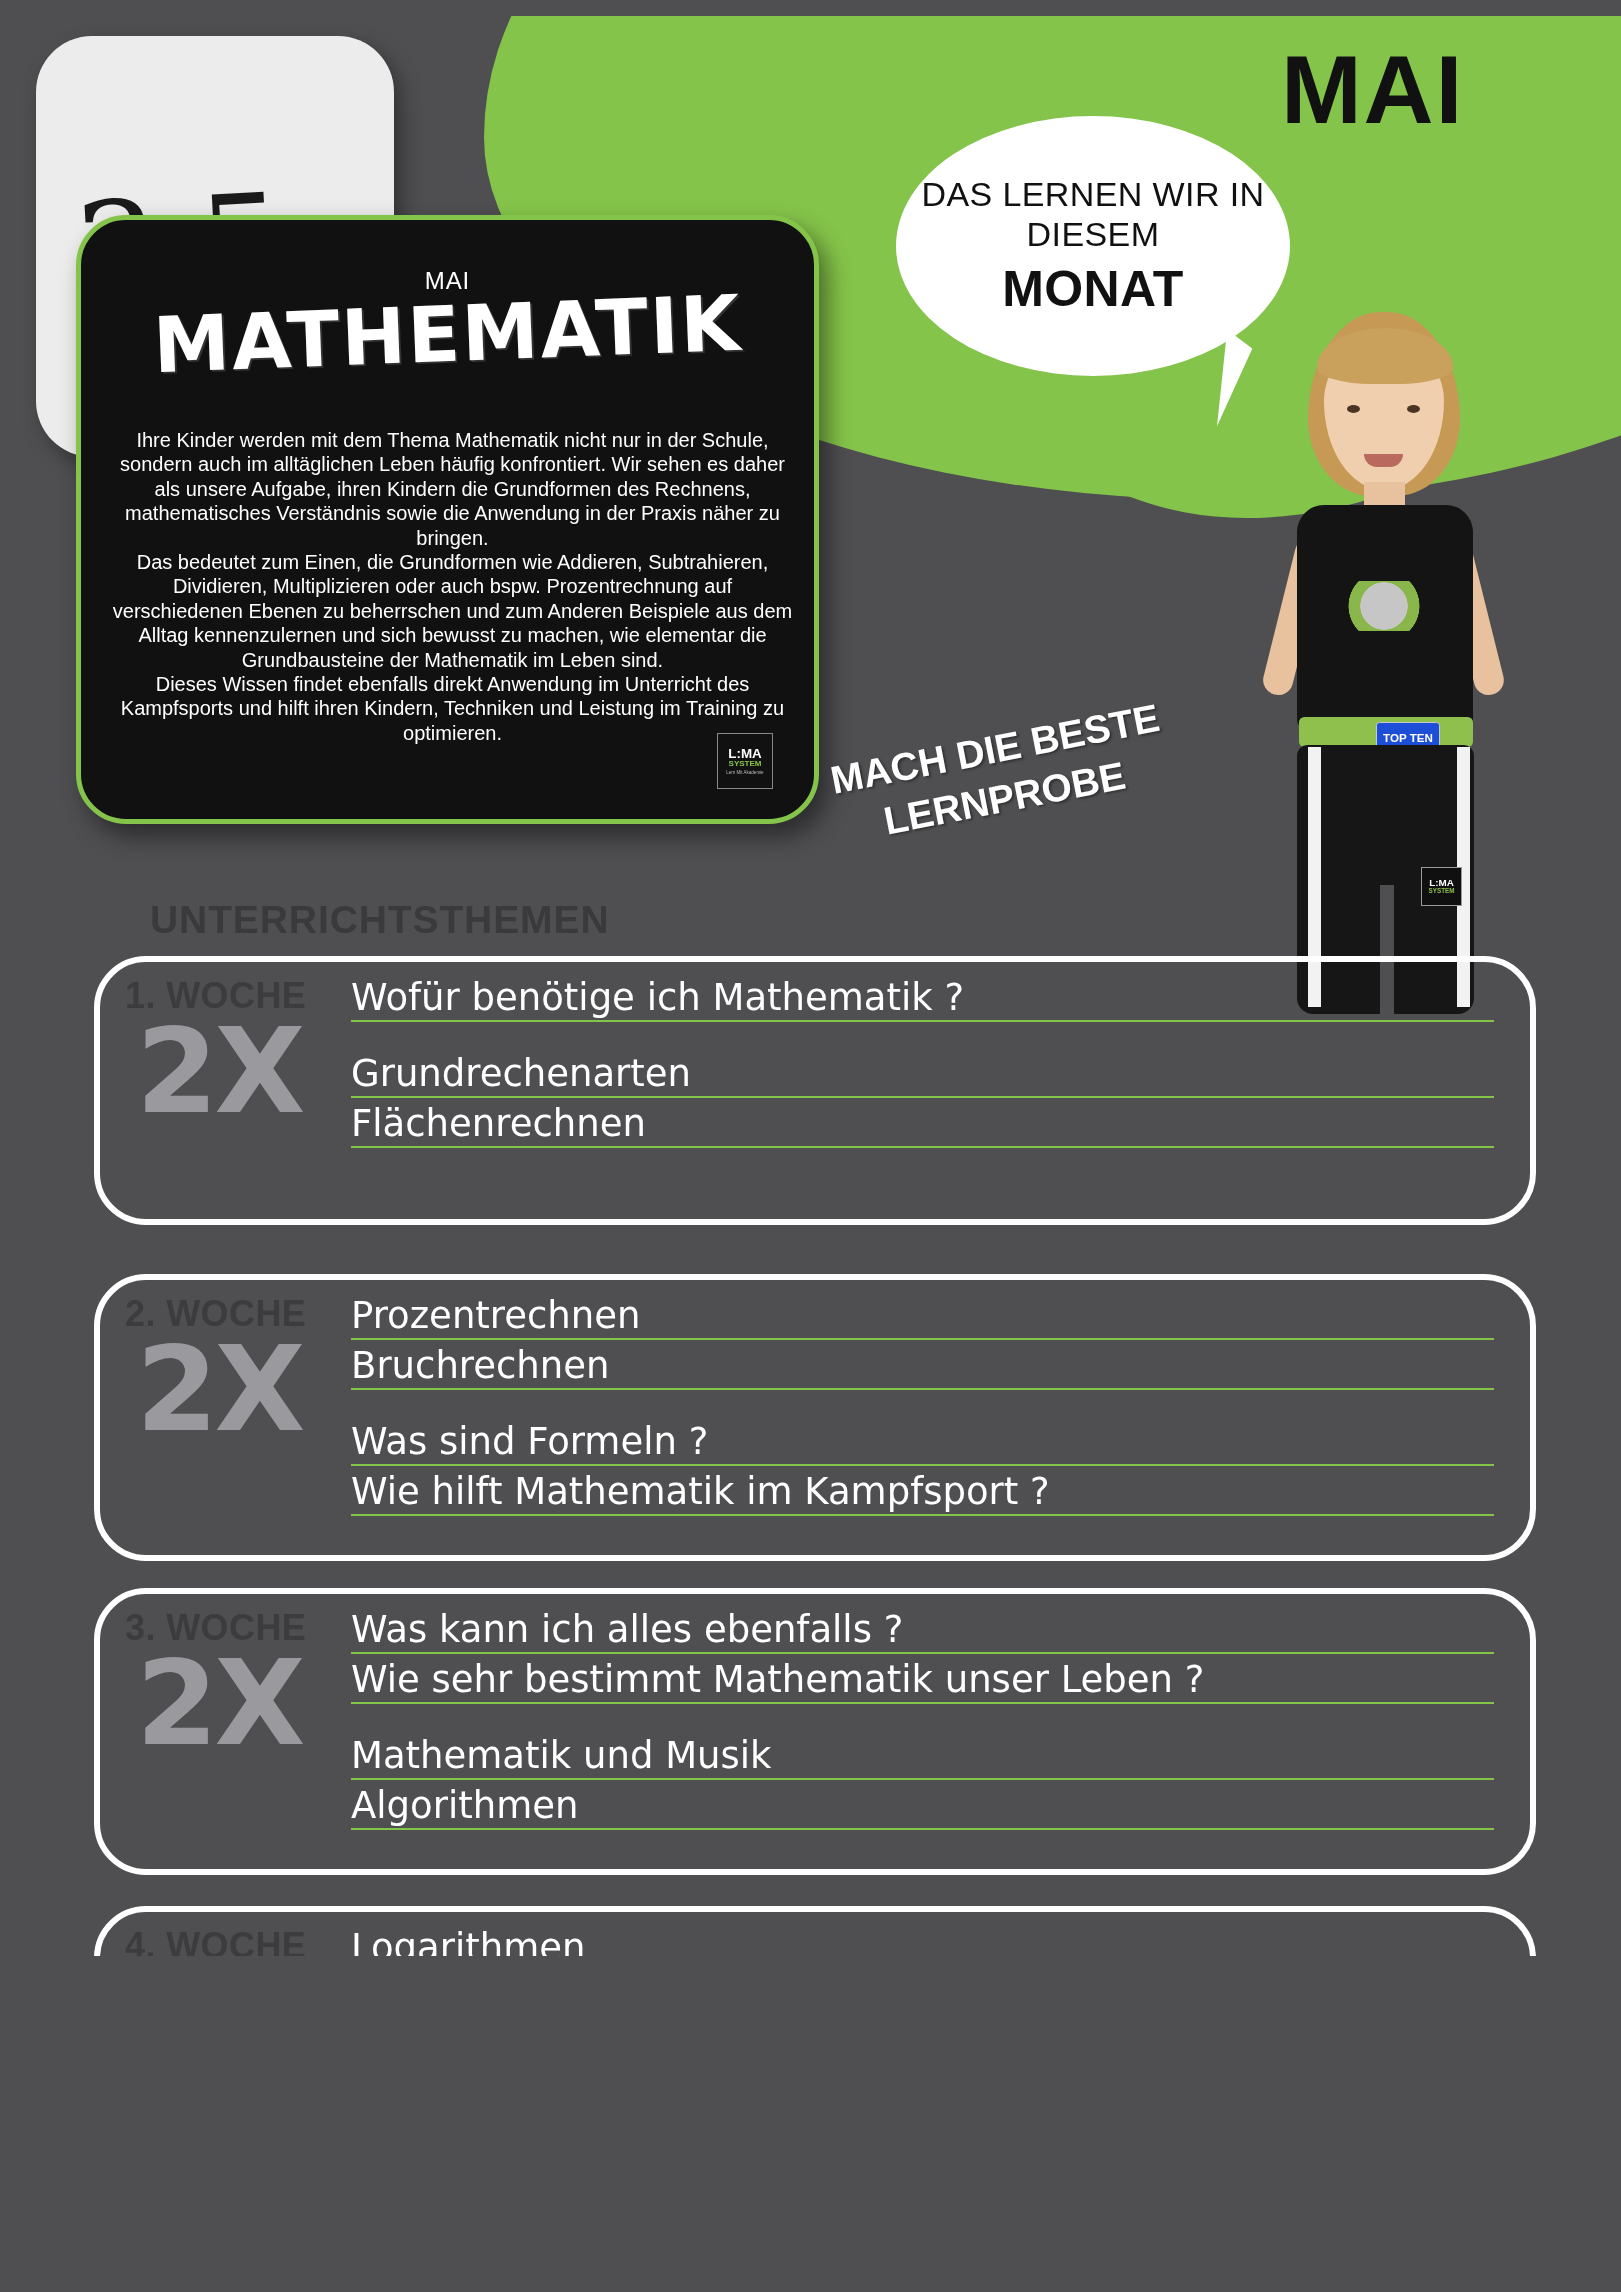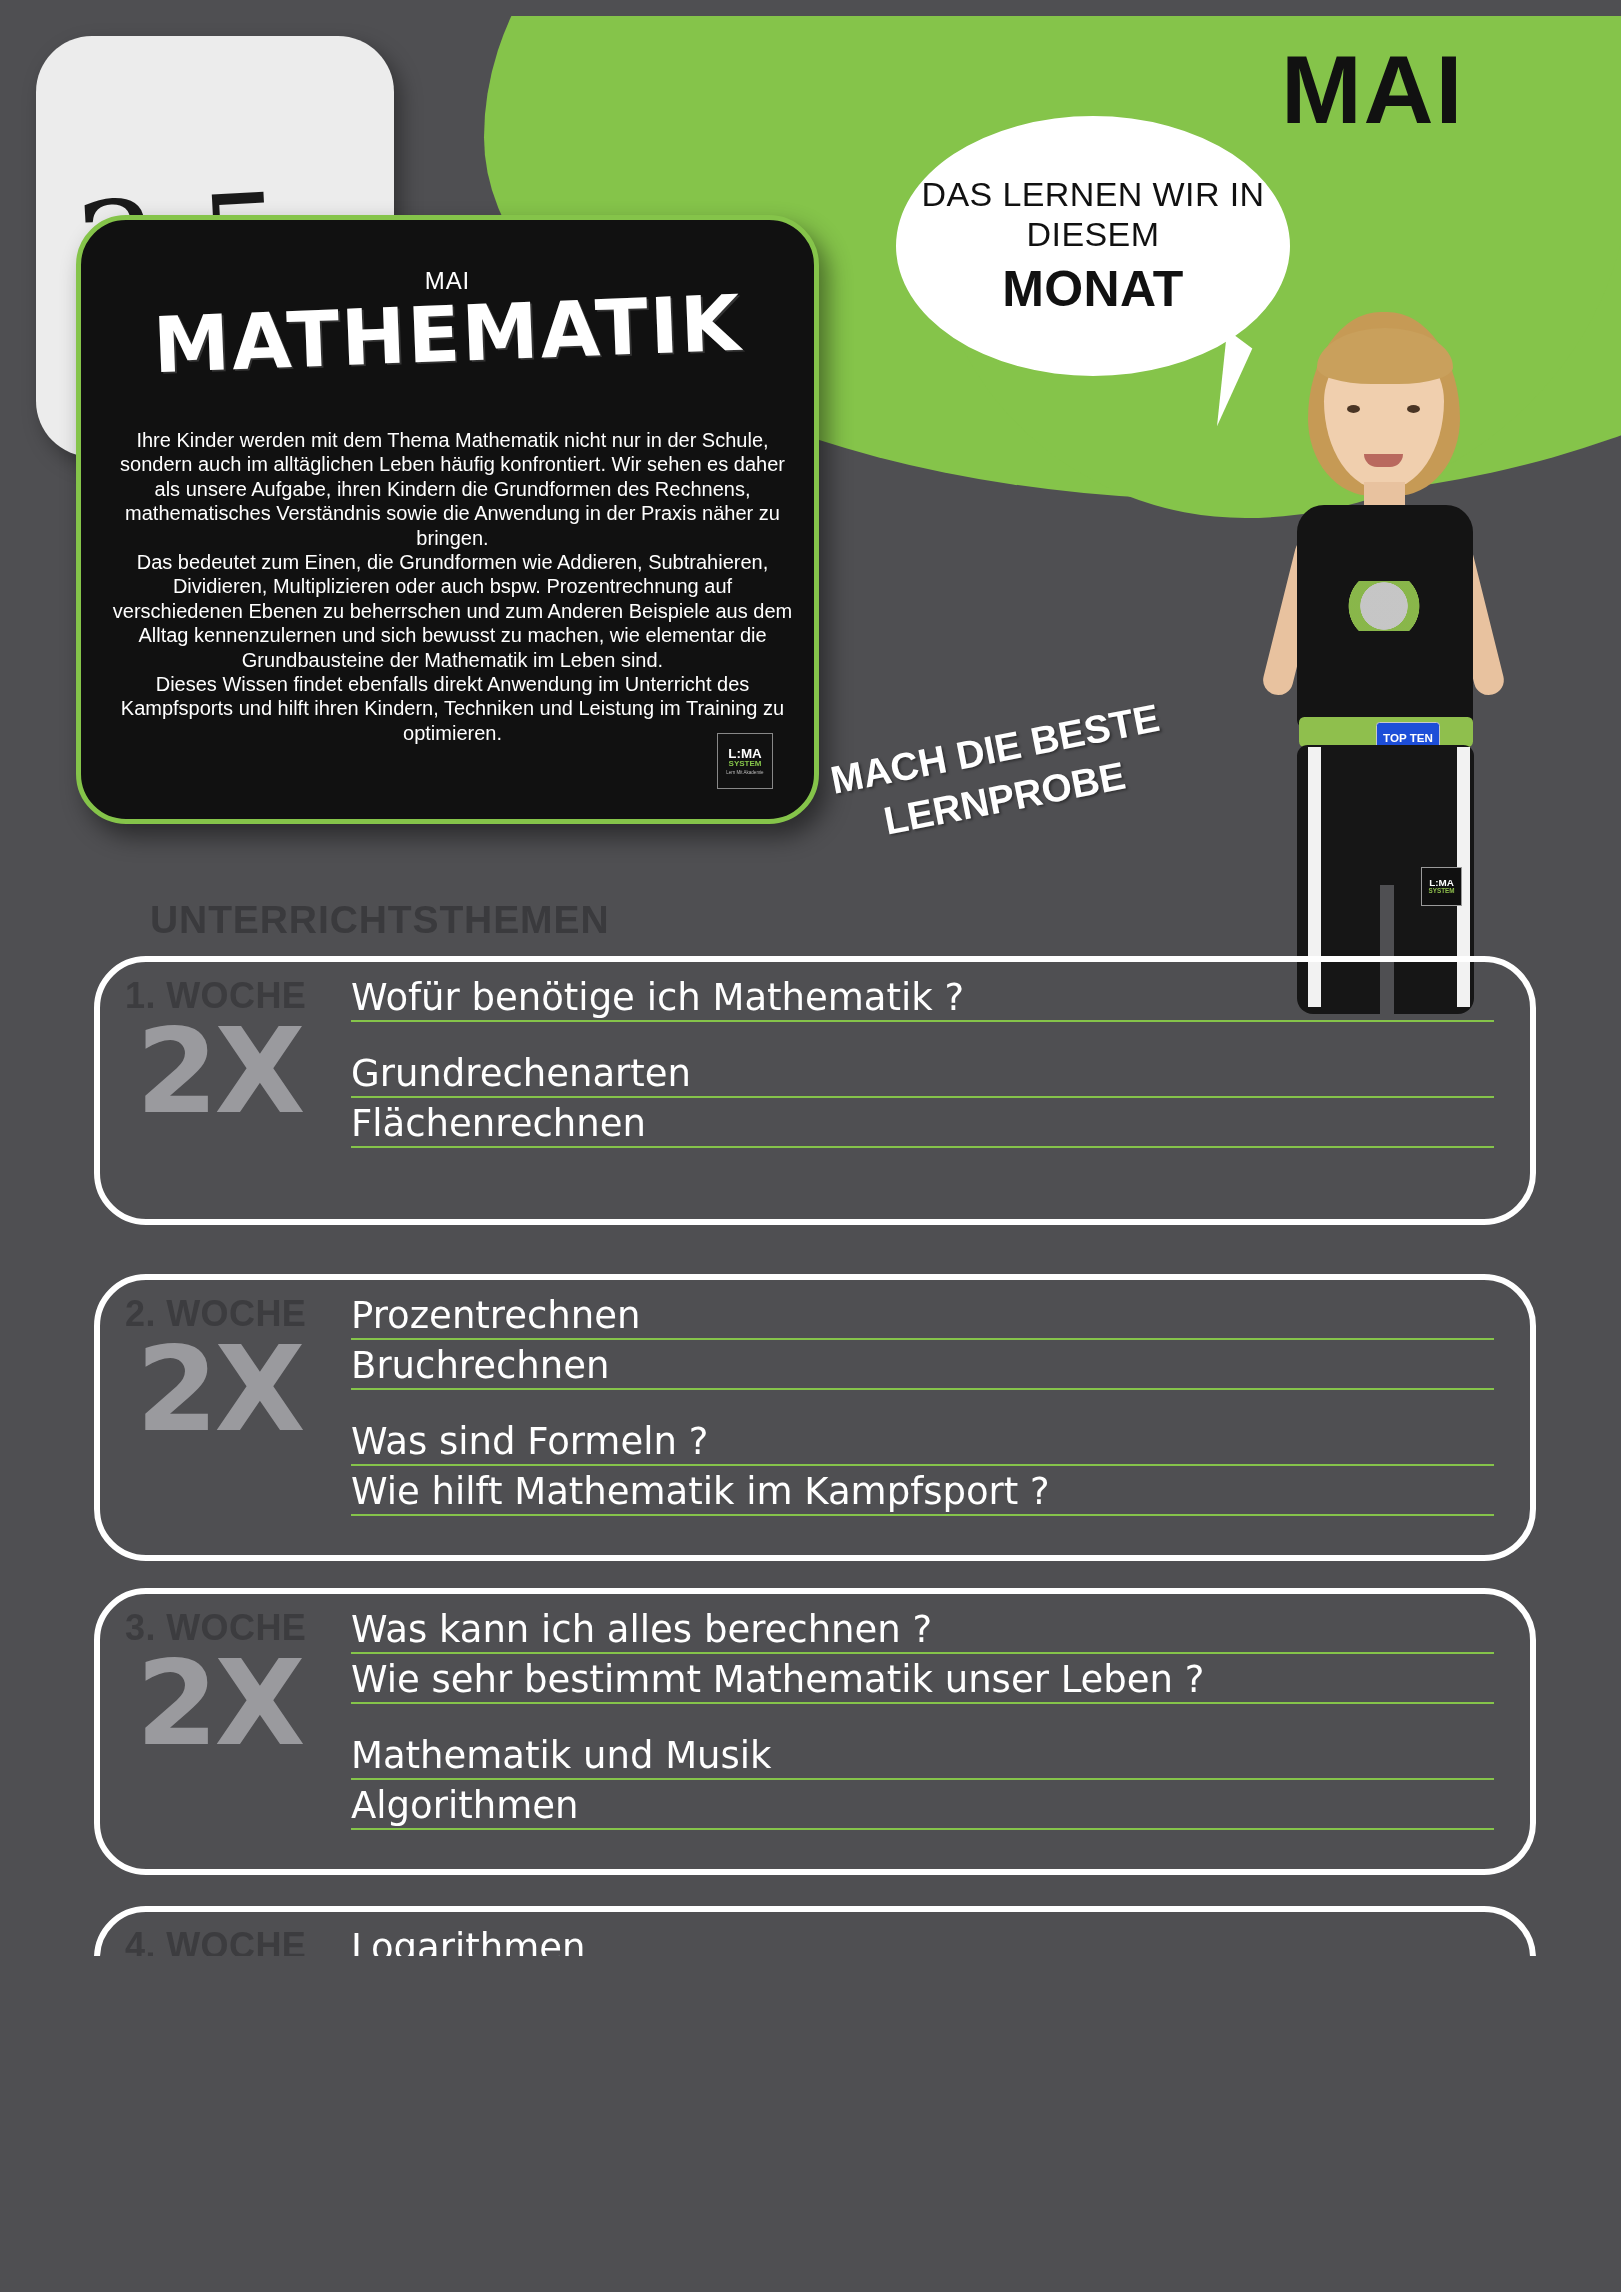--- a/index.html
+++ b/index.html
@@ -376,21 +376,21 @@
       <div class="topic">Bruchrechnen</div>
       <div class="topic gap">Was sind Formeln ?</div>
       <div class="topic">Wie hilft Mathematik im Kampfsport ?</div>
     </div>
   </div>
 
   <div class="week" id="week3">
     <div class="label">3. WOCHE</div>
     <div class="twox">2X</div>
     <div class="topics">
-      <div class="topic">Was kann ich alles berechnen ?</div>
+      <div class="topic">Was kann ich alles ebenfalls ?</div>
       <div class="topic">Wie sehr bestimmt Mathematik unser Leben ?</div>
       <div class="topic gap">Mathematik und Musik</div>
       <div class="topic">Algorithmen</div>
     </div>
   </div>
 
   <div class="week" id="week4">
     <div class="label">4. WOCHE</div>
     <div class="twox">2X</div>
     <div class="topics">

